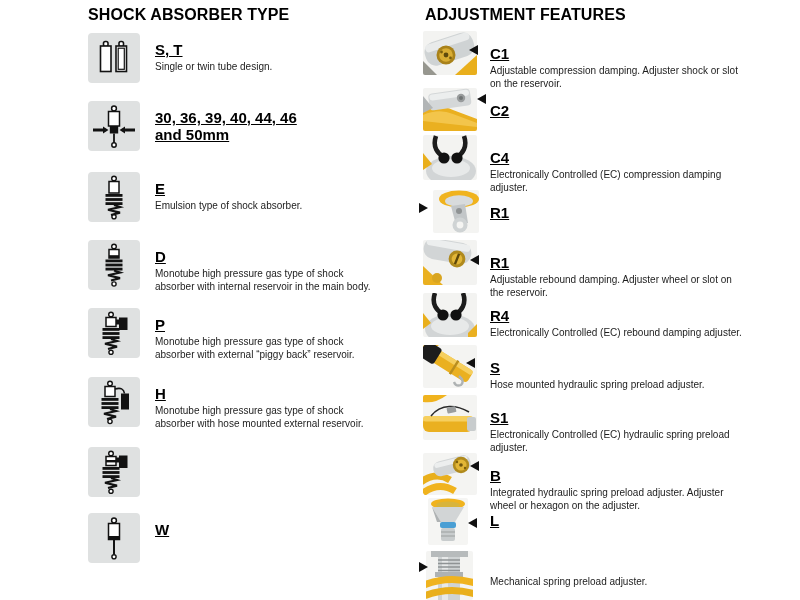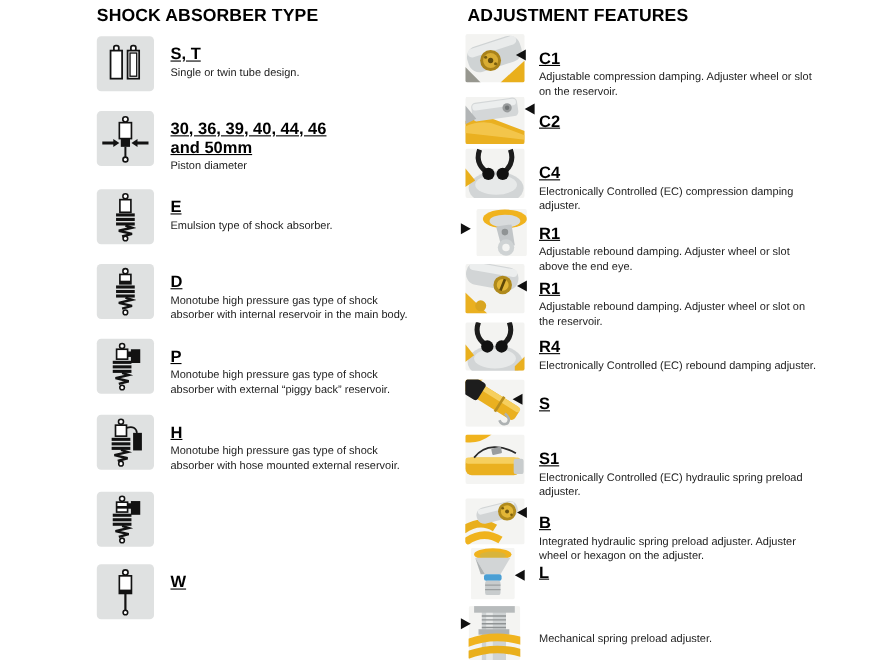--- a/index.html
+++ b/index.html
@@ -75,21 +75,20 @@
       <rect x="21.8" y="25" width="8.4" height="7.5" fill="#121212"></rect>
       <line x1="26" y1="32.5" x2="26" y2="42" stroke="#121212" stroke-width="1.8"></line>
       <circle cx="26" cy="44" r="2.2" fill="#fff" stroke="#121212" stroke-width="1.5"></circle>
       <path d="M5 27.6 h10 v-2.2 l5.5 3.6 -5.5 3.6 v-2.2 h-10 z" fill="#121212"></path>
       <path d="M47 27.6 h-10 v-2.2 l-5.5 3.6 5.5 3.6 v-2.2 h10 z" fill="#121212"></path>
     </svg>
   </div>
   <div class="ltext">
     <h3 class="code">30, 36, 39, 40, 44, 46
 and 50mm</h3>
-    <p class="desc">Piston diameter</p>
   </div>
 </div>
 
 <div class="lrow" style="top:172px">
   <div class="tile">
     <svg width="52" height="50" viewBox="0 0 52 50">
       <circle cx="26" cy="6.5" r="2.3" fill="#fff" stroke="#121212" stroke-width="1.4"></circle>
       <rect x="21" y="9.5" width="10" height="11.5" fill="#fff" stroke="#121212" stroke-width="1.5"></rect>
       <g fill="#121212">
         <rect x="17.5" y="22" width="17" height="2.8"></rect>
@@ -222,21 +221,21 @@
       <path d="M0 30 L14 44 L0 44 Z" fill="#97978f"></path>
       <circle cx="23" cy="24" r="9.5" fill="#a9821a"></circle>
       <circle cx="23" cy="24" r="6.8" fill="#d9ad33"></circle>
       <circle cx="23" cy="24" r="2.4" fill="#5f4a0c"></circle>
       <circle cx="18.5" cy="21" r="1.4" fill="#7a5e0d"></circle>
       <circle cx="27.5" cy="27" r="1.4" fill="#7a5e0d"></circle>
     </svg>
   </div>
   <div class="rtext">
     <h3 class="code">C1</h3>
-    <p class="desc">Adjustable compression damping. Adjuster wheel or slot
+    <p class="desc">Adjustable compression damping. Adjuster shock or slot
 on the reservoir.</p>
   </div>
 </div>
 
 <div class="rrow" style="top:88px">
   <div class="photo">
     <svg width="54" height="43" viewBox="0 0 54 43">
       <rect width="54" height="43" fill="#f3f3f1"></rect>
       <path d="M0 22 Q16 15 30 22 L54 31 L54 43 L0 43 Z" fill="#eab020"></path>
       <path d="M0 27 Q16 20 30 26 L54 35 L54 39 L0 33 Z" fill="#f6cf5e" opacity="0.7"></path>
@@ -281,22 +280,20 @@
       <ellipse cx="26" cy="9" rx="20" ry="8.5" fill="#f0b31e"></ellipse>
       <ellipse cx="26" cy="11" rx="14" ry="5.8" fill="#d8dbdc"></ellipse>
       <path d="M18 16 L32 14 L35 33 L23 35 Z" fill="#c2c6c8"></path>
       <circle cx="26" cy="21" r="3" fill="#8f9394"></circle>
       <circle cx="27" cy="35" r="7.5" fill="#cfd3d4"></circle>
       <circle cx="27" cy="35" r="3.4" fill="#f4f4f2"></circle>
     </svg>
   </div>
   <div class="rtext">
     <h3 class="code">R1</h3>
-    <p class="desc">Adjustable rebound damping. Adjuster wheel or slot
-above the end eye.</p>
   </div>
 </div>
 
 <div class="rrow" style="top:240px">
   <div class="photo">
     <svg width="54" height="45" viewBox="0 0 54 45">
       <rect width="54" height="45" fill="#f3f3f1"></rect>
       <g transform="rotate(10 27 14)">
         <rect x="0" y="1" width="48" height="21" rx="10" fill="#d2d5d6"></rect>
         <rect x="2" y="2" width="44" height="7" rx="3.5" fill="#eceeee"></rect>
@@ -344,20 +341,21 @@
         <rect x="4" y="13" width="46" height="14" rx="4" fill="#eab020"></rect>
         <rect x="4" y="13" width="46" height="5" rx="2.5" fill="#f6cf5e"></rect>
         <rect x="-6" y="11" width="18" height="18" rx="3" fill="#1d1d1d"></rect>
         <rect x="30" y="12" width="2.5" height="16" fill="#b98e1e"></rect>
       </g>
       <path d="M36 31 q6 5 2 9 q-5 2 -7 -3" stroke="#aeb2b3" stroke-width="2.4" fill="none"></path>
     </svg>
   </div>
   <div class="rtext">
     <h3 class="code">S</h3>
+    <p class="desc">Hose mounted hydraulic spring preload adjuster.</p>
   </div>
 </div>
 
 <div class="rrow" style="top:395px">
   <div class="photo">
     <svg width="54" height="45" viewBox="0 0 54 45">
       <rect width="54" height="45" fill="#f4f4f2"></rect>
       <path d="M0 0 L24 0 Q12 9 0 7 Z" fill="#f0b31e"></path>
       <rect x="0" y="21" width="50" height="16" rx="6" fill="#eab020"></rect>
       <rect x="0" y="21" width="50" height="5.5" rx="2.7" fill="#f6cf5e"></rect>

